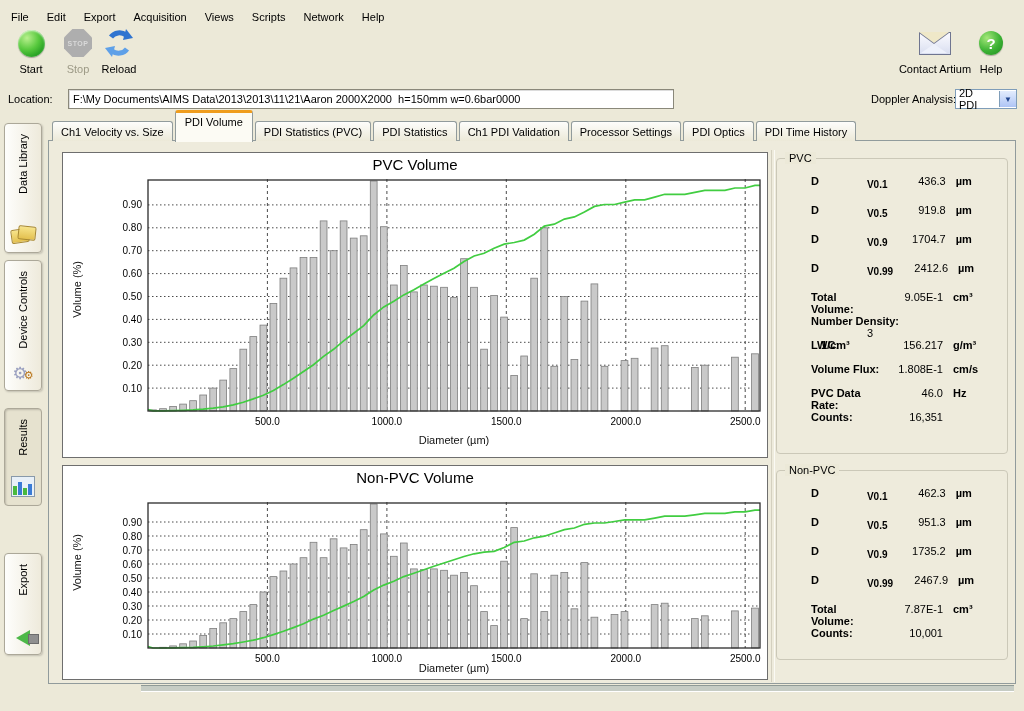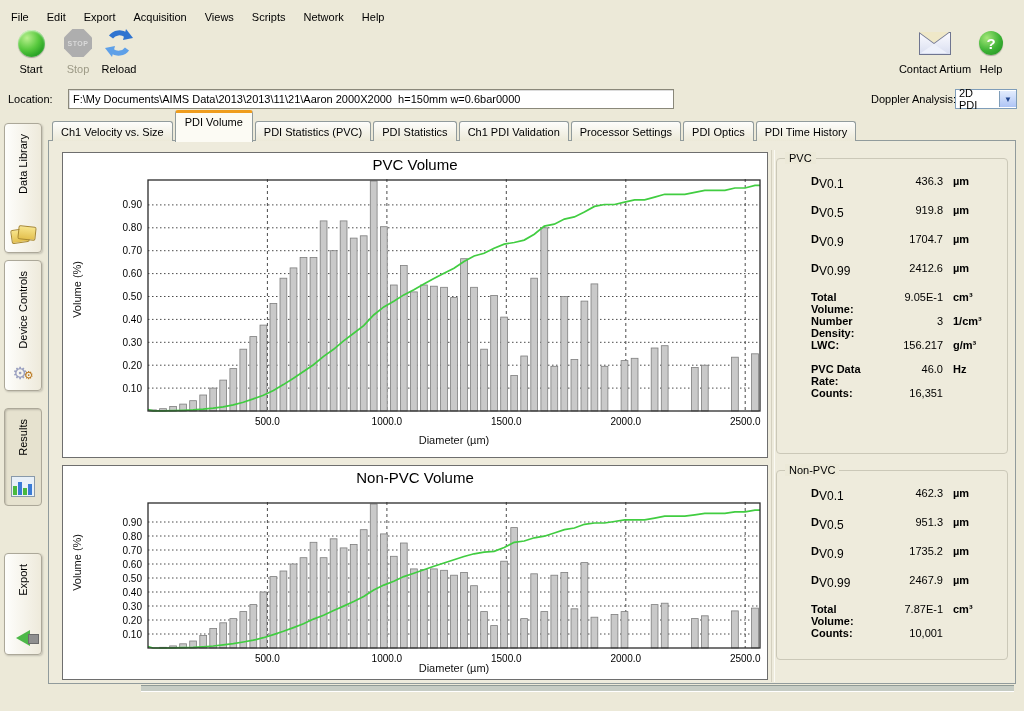--- a/index.html
+++ b/index.html
@@ -45,21 +45,21 @@
   .xlab{position:absolute;left:85px;width:612px;text-align:center;color:#111;}
   .chartsvg{position:absolute;left:40px;}
   .tick{font-size:10px;font-family:"Liberation Sans",sans-serif;fill:#000;}
 
   
   .group{position:absolute;left:776px;width:232px;border:1px solid #cbc8b8;border-radius:4px;box-sizing:border-box;padding-left:18px;}
   .gtitle{position:absolute;top:-7px;left:8px;background:#ece9d8;padding:0 4px;}
   .grows{padding:16px 10px 0 16px;}
   .srow{display:flex;align-items:baseline;}
   .rl{flex:1;font-weight:bold;}
-  .dsub{font-size:12px;vertical-align:-3px;font-weight:normal;}
+  .dsub{font-size:10px;vertical-align:-3px;font-weight:bold;margin-left:48px;}
   .rv{width:62px;text-align:right;}
   .ru{width:44px;padding-left:10px;font-weight:bold;}
 
   .vdivider{position:absolute;left:771px;top:150px;width:2px;height:532px;border-left:1px solid #d4d0bf;border-right:1px solid #fbfaf4;}
   .splitter{position:absolute;left:141px;top:685px;width:873px;height:5px;background:#c6ccc4;border-top:1px solid #8f9a96;border-bottom:1px solid #fff;}
   .statusbar{position:absolute;left:0;top:692px;width:100%;height:19px;background:#ece9d8;border-top:1px solid #e0dcc8;}
   .statusbar span{position:absolute;left:5px;top:3px;}
 
   
   .folders{position:relative;width:24px;height:20px;}
@@ -378,31 +378,36 @@
         <div class="srow" style="height: 29px;">
           <span class="rl">D<span class="dsub">V0.99</span></span>
           <span class="rv">2412.6</span>
           <span class="ru">µm</span>
         </div>
         <div class="srow" style="height: 24px;">
           <span class="rl">Total Volume:</span>
           <span class="rv">9.05E-1</span>
           <span class="ru">cm³</span>
         </div>
-        <div class="srow" style="height: 24px;">
+        <div class="srow" style="height: 24px; flex-direction: column;">
           <span class="rl">Number Density:</span>
           <span class="rv">3</span>
           <span class="ru">1/cm³</span>
         </div>
         <div class="srow" style="height: 24px;">
           <span class="rl">LWC:</span>
           <span class="rv">156.217</span>
           <span class="ru">g/m³</span>
         </div>
         <div class="srow" style="height: 24px;">
+          <span class="rl">Volume Flux:</span>
+          <span class="rv">1.808E-1</span>
+          <span class="ru">cm/s</span>
+        </div>
+        <div class="srow" style="height: 24px;">
           <span class="rl">PVC Data Rate:</span>
           <span class="rv">46.0</span>
           <span class="ru">Hz</span>
         </div>
         <div class="srow" style="height: 24px;">
           <span class="rl">Counts:</span>
           <span class="rv">16,351</span>
           <span class="ru"></span>
         </div>
       </div>

